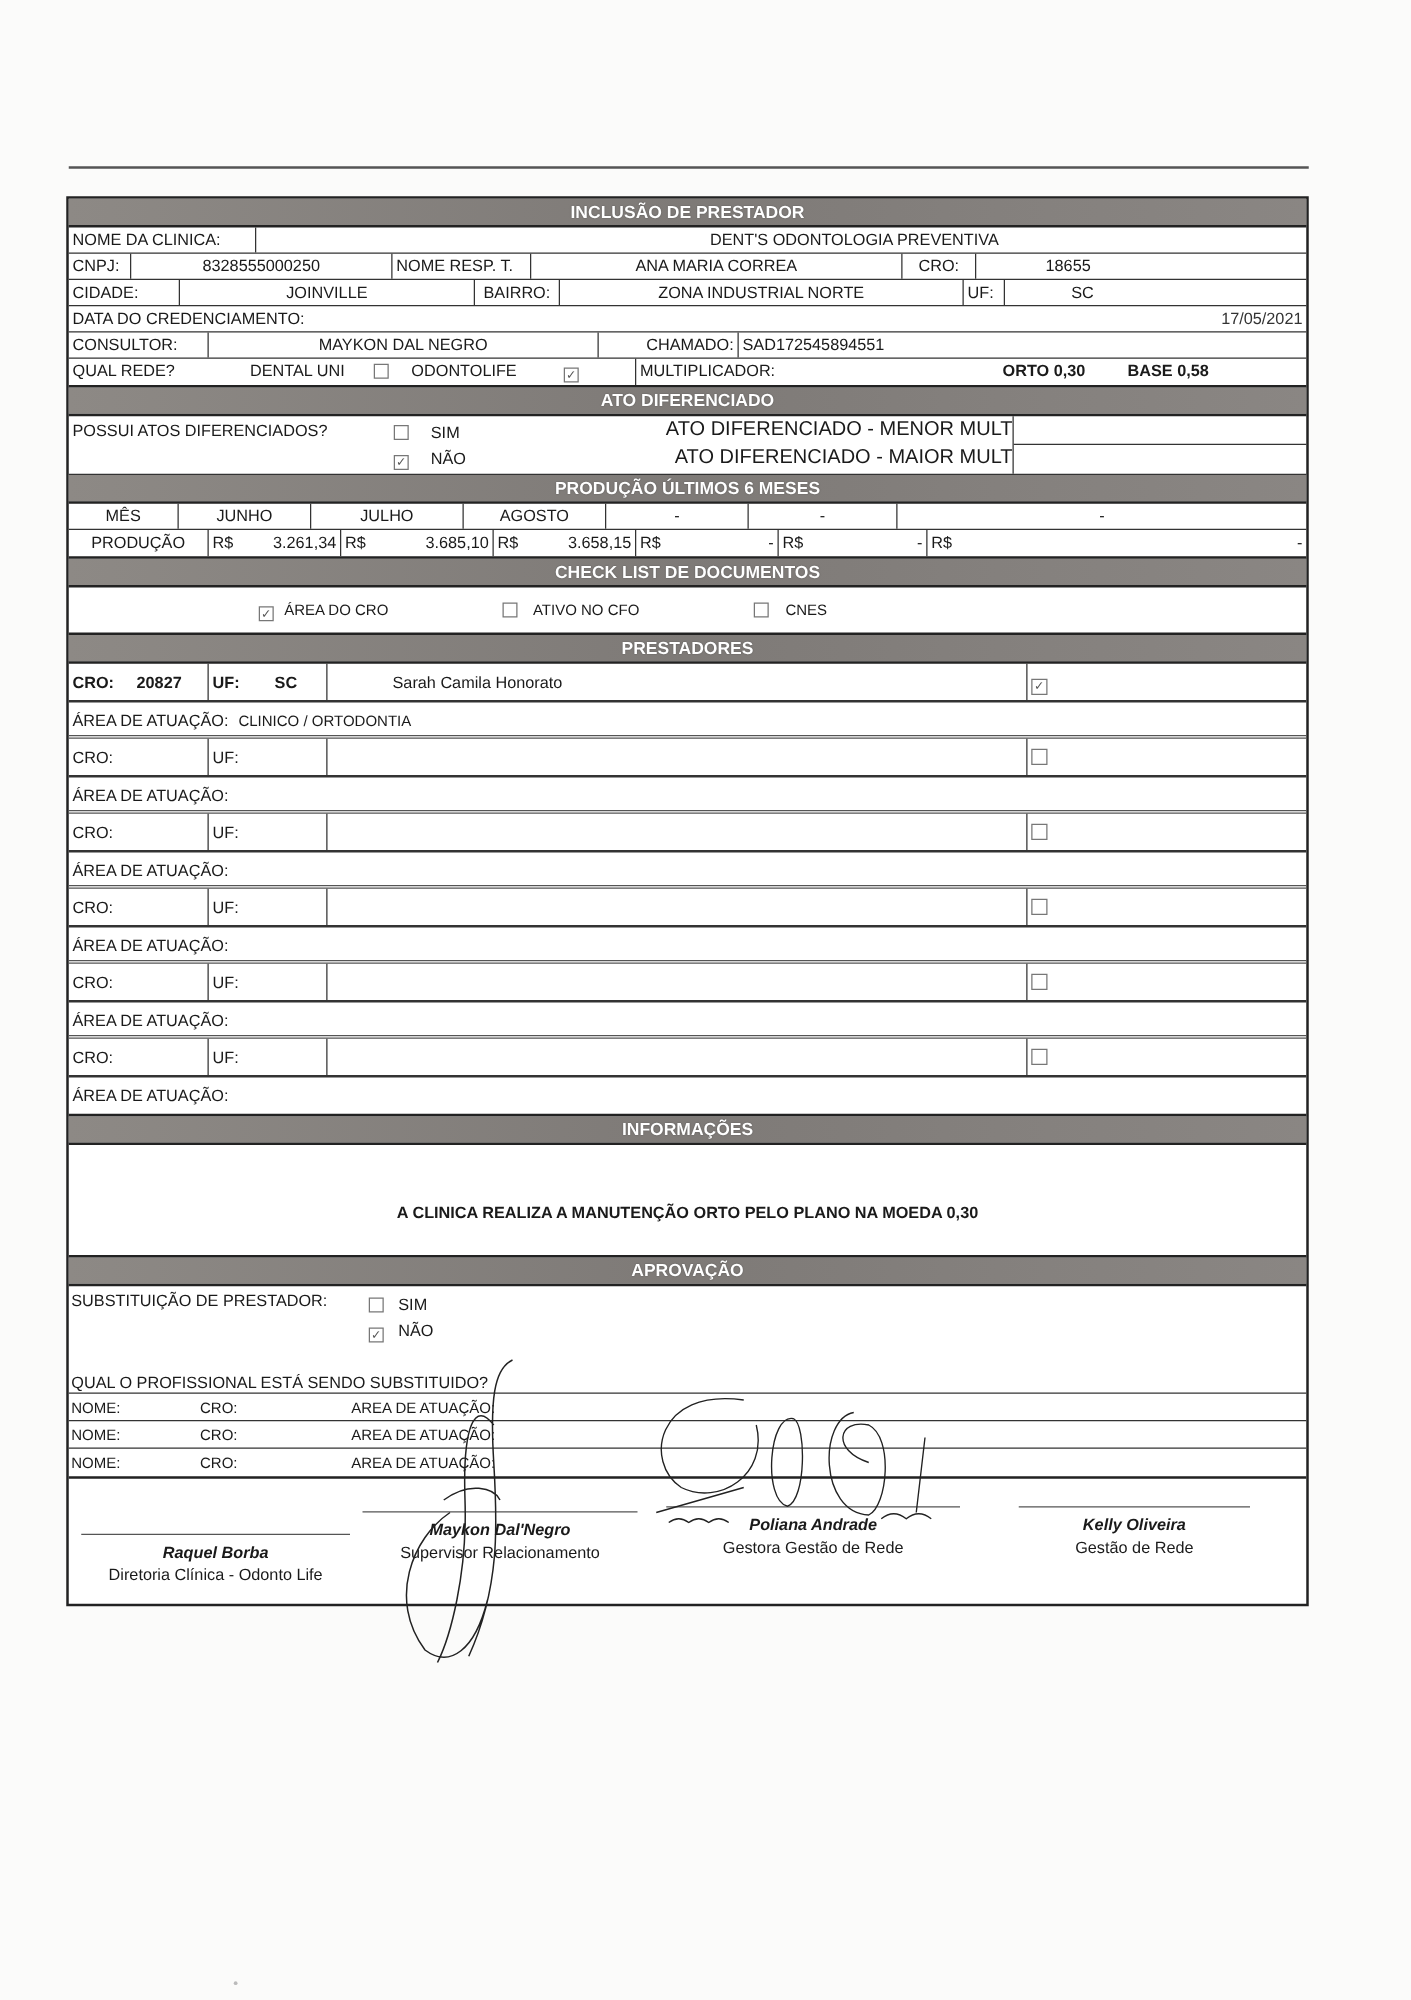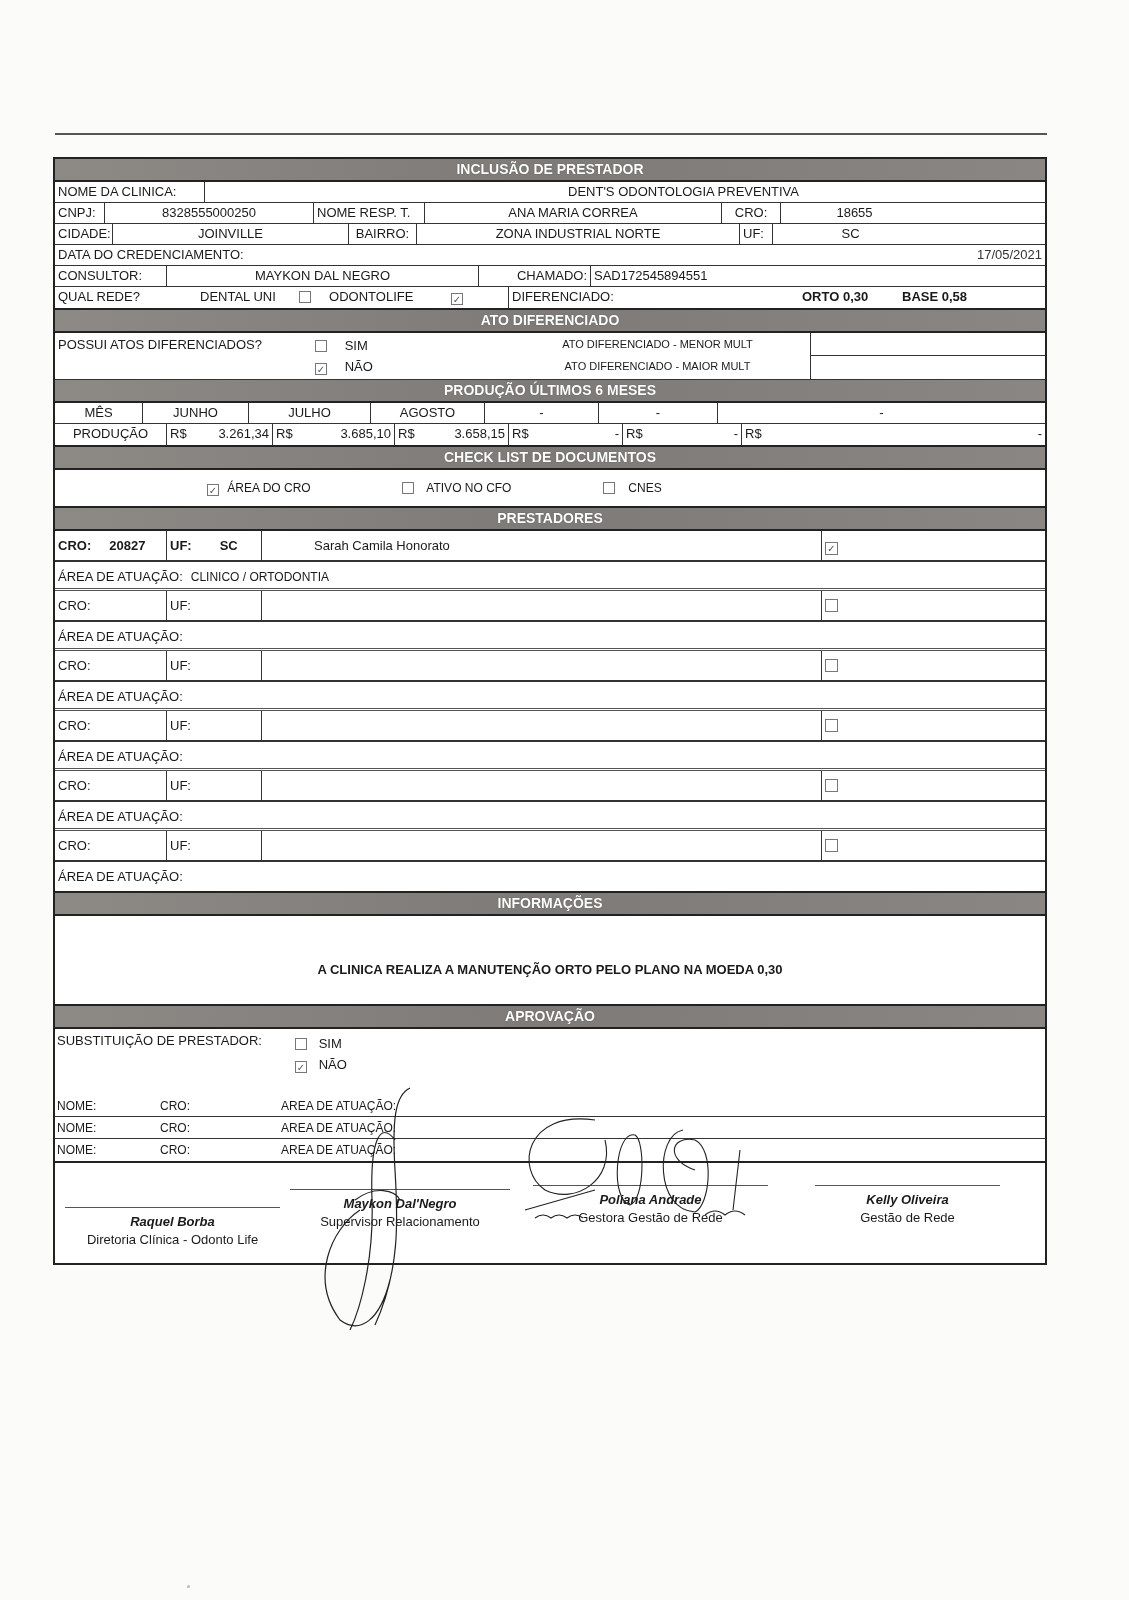--- a/index.html
+++ b/index.html
@@ -63,21 +63,21 @@
     <div class="row">
       <div class="cell" style="width:50px">CNPJ:</div>
       <div class="cell c" style="width:209px">8328555000250</div>
       <div class="cell" style="width:111px">NOME RESP. T.</div>
       <div class="cell c" style="width:297px">ANA MARIA CORREA</div>
       <div class="cell c" style="width:59px">CRO:</div>
       <div class="cell c" style="flex:1;padding-right:120px">18655</div>
     </div>
 
     <div class="row">
-      <div class="cell" style="width:58px">CIDADE:</div>
+      <div class="cell" style="width:89px">CIDADE:</div>
       <div class="cell c" style="width:236px">JOINVILLE</div>
       <div class="cell c" style="width:68px">BAIRRO:</div>
       <div class="cell c" style="width:323px">ZONA INDUSTRIAL NORTE</div>
       <div class="cell" style="width:33px">UF:</div>
       <div class="cell c" style="flex:1;padding-right:120px">SC</div>
     </div>
 
     <div class="row" style="justify-content:space-between">
       <div class="cell" style="border:none">DATA DO CREDENCIAMENTO:</div>
       <div class="cell r" style="border:none;color:#333">17/05/2021</div>
@@ -91,35 +91,35 @@
     </div>
 
     <div class="row" style="border-bottom:none">
       <div class="cell" style="width:142px;border:none">QUAL REDE?</div>
       <div class="cell" style="width:312px;border-right:1.5px solid #333">
         <span>DENTAL UNI</span>
         <span class="cb" style="margin:0 14px 0 20px" aria-checked="false"></span>
         <span>ODONTOLIFE</span>
         <span class="cb" style="margin-left:34px" aria-checked="true">✓</span>
       </div>
-      <div class="cell" style="width:290px;border:none">DIFERENCIADO:</div>
+      <div class="cell" style="width:290px;border:none">MULTIPLICADOR:</div>
       <div class="cell" style="width:100px;border:none;font-weight:bold">ORTO 0,30</div>
       <div class="cell" style="flex:1;border:none;font-weight:bold">BASE 0,58</div>
     </div>
 
     <div class="bar">ATO DIFERENCIADO</div>
     <div class="atos">
       <div style="width:254px;padding:2px 3px;line-height:20px">POSSUI ATOS DIFERENCIADOS?</div>
       <div style="width:190px;padding-top:2px;line-height:21px">
         <div><span class="cb" aria-checked="false"></span>
           <span style="margin-left:14px">SIM</span></div>
         <div><span class="cb" aria-checked="true">✓</span>
           <span style="margin-left:14px">NÃO</span></div>
       </div>
-      <div style="width:305px;border-right:1.5px solid #333;text-align:center;font-size:11px;line-height:22px">
+      <div style="width:305px;border-right:1.5px solid #333;text-align:right;font-size:16px;line-height:22px">
         <div>ATO DIFERENCIADO - MENOR MULT</div>
         <div>ATO DIFERENCIADO - MAIOR MULT</div>
       </div>
       <div style="flex:1">
         <div style="height:22px;border-bottom:1.5px solid #333"></div>
         <div style="height:22px"></div>
       </div>
     </div>
 
     <div class="bar" style="border-top:none">PRODUÇÃO ÚLTIMOS 6 MESES</div>
@@ -266,20 +266,21 @@
     <div class="bar">APROVAÇÃO</div>
     <div class="approval">
       <div style="position:absolute;left:2px;top:4px;font-size:13px">SUBSTITUIÇÃO DE PRESTADOR:</div>
       <div style="position:absolute;left:240px;top:4px;line-height:21px;font-size:13px">
         <div><span class="cb" aria-checked="false"></span>
           <span style="margin-left:8px">SIM</span></div>
         <div><span class="cb" aria-checked="true">✓</span>
           <span style="margin-left:8px">NÃO</span></div>
       </div>
     </div>
+    <div class="subst-row" style="font-size:13px;height:20px;line-height:22px;padding-left:2px">QUAL O PROFISSIONAL ESTÁ SENDO SUBSTITUIDO?</div>
     <div id="subst-rows">
         <div class="subst-row" style="height: 22px;">
           <span style="left:2px">NOME:</span>
           <span style="left:105px">CRO:</span>
           <span style="left:226px">AREA DE ATUAÇÃO:</span>
         </div>
         <div class="subst-row" style="height: 22px;">
           <span style="left:2px">NOME:</span>
           <span style="left:105px">CRO:</span>
           <span style="left:226px">AREA DE ATUAÇÃO:</span>

